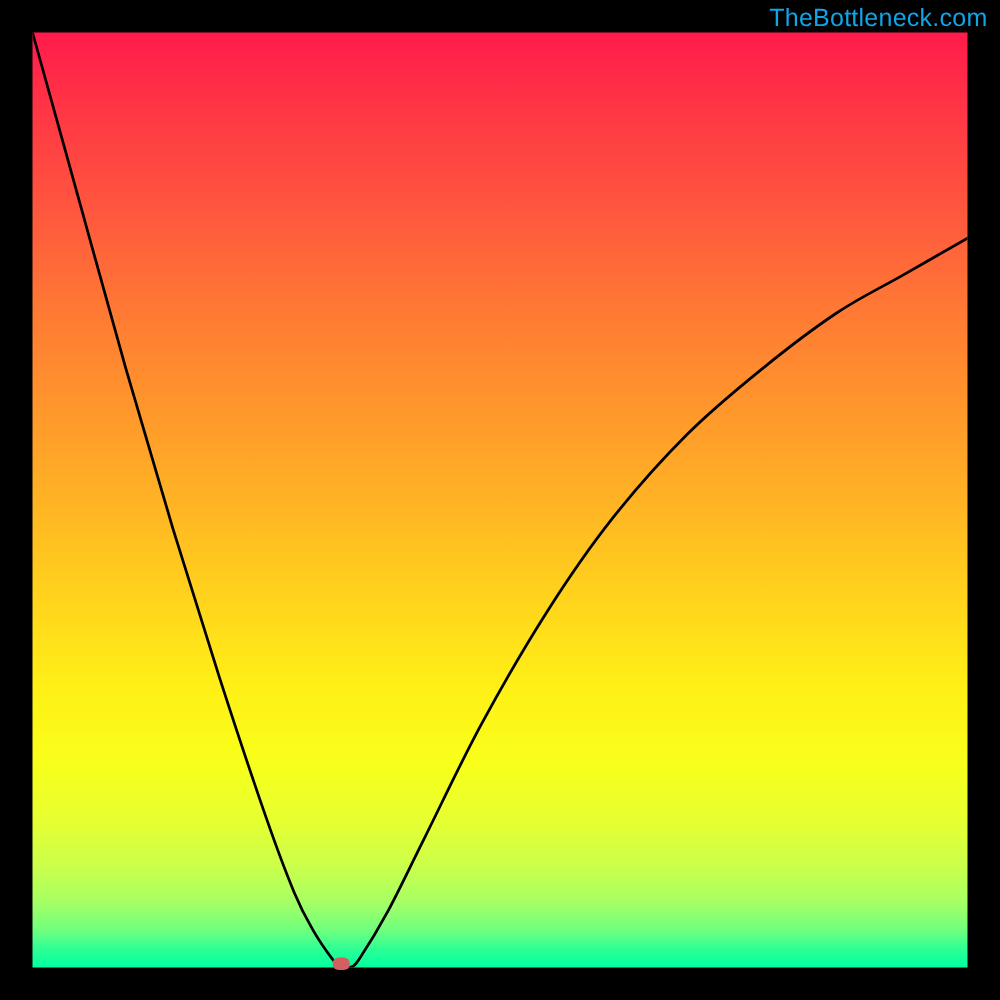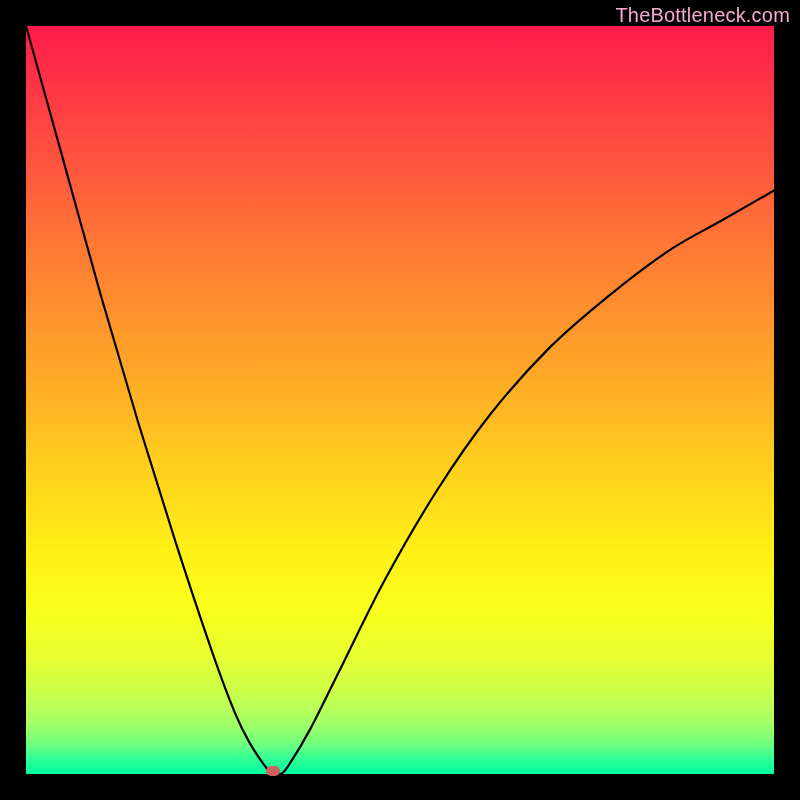--- a/index.html
+++ b/index.html
@@ -41,21 +41,21 @@
       #a6ff64 93%,
       #70ff7e 96%,
       #2eff95 98%,
       #00ffa0 100%
     );
   }
   .watermark {
     position: absolute;
     top: 4px;
     right: 10px;
-    color: #f9a8d4;
+    color: #0ea5e9;
     font-size: 20px;
     font-weight: 500;
     letter-spacing: 0.2px;
     user-select: none;
   }
   svg.curve {
     position: absolute;
     left: 0;
     top: 0;
     width: 748px;

